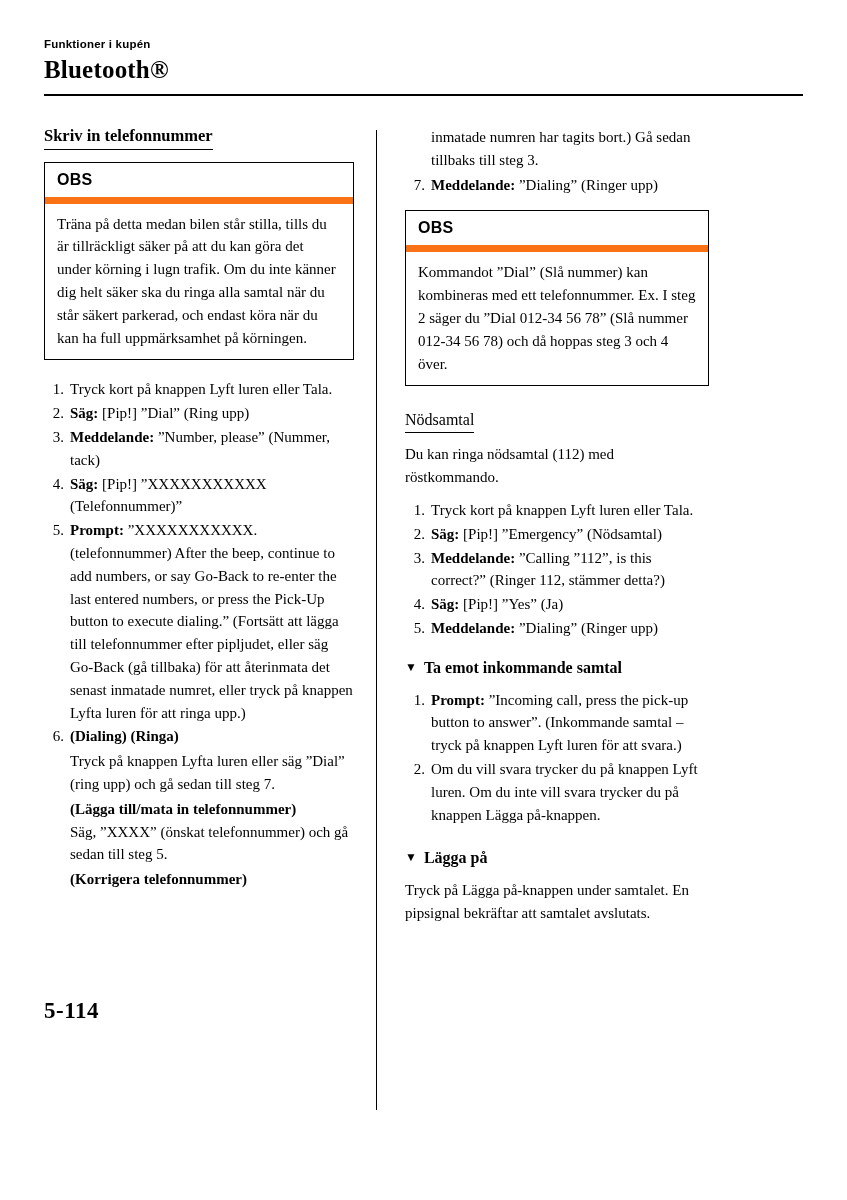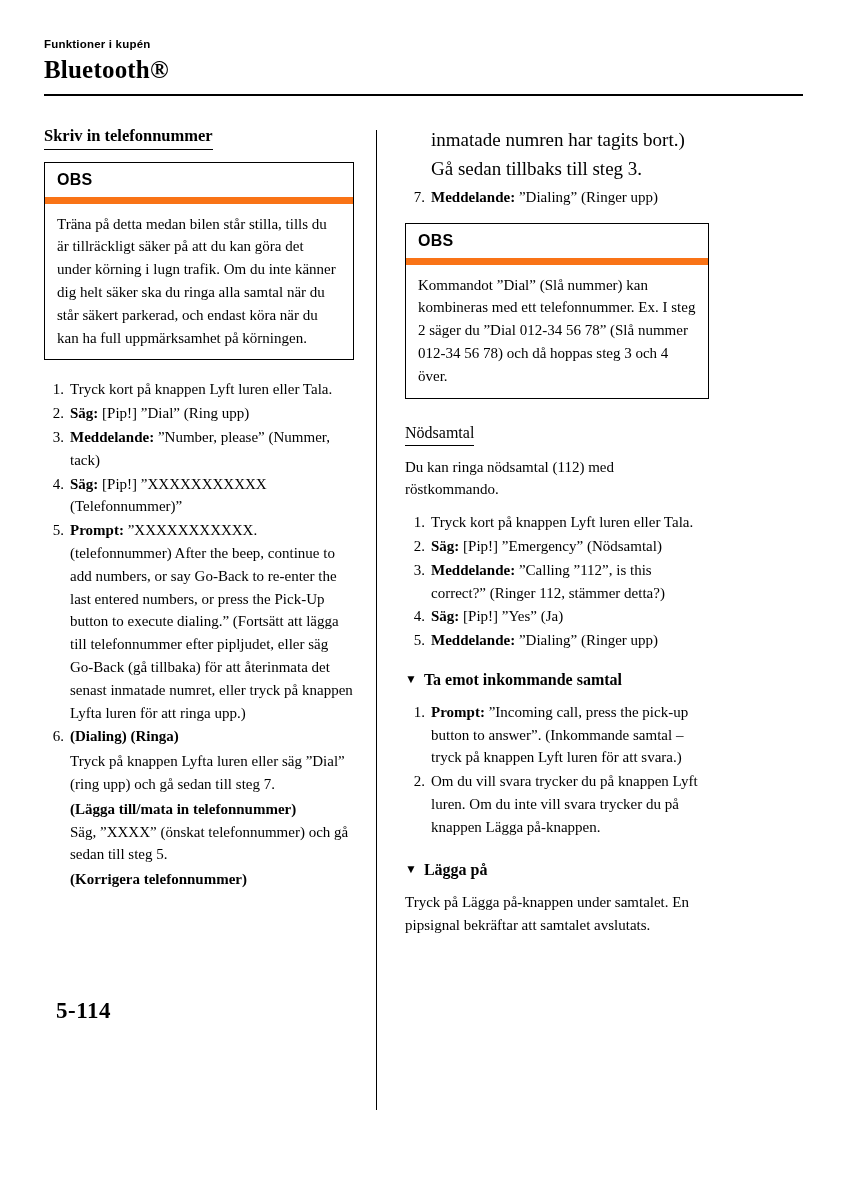--- a/index.html
+++ b/index.html
@@ -133,29 +133,29 @@
   }
   .tri {
     display: inline-block;
     font-size: 12px;
     margin-right: 7px;
     position: relative;
     top: -2px;
   }
   .folio {
     position: absolute;
-    left: 56px;
+    left: 44px;
     bottom: 28px;
     font-family: "Liberation Serif", serif;
     font-size: 23px;
     font-weight: bold;
     letter-spacing: 0.5px;
   }
   .right-lead {
-    font-size: 19px;
+    font-size: 15px;
     line-height: 1.52;
     margin: 0 0 2px 0;
     padding-left: 26px;
     text-indent: 0;
   }
 </style>
 </head>
 <body>
 
 <div class="page">

